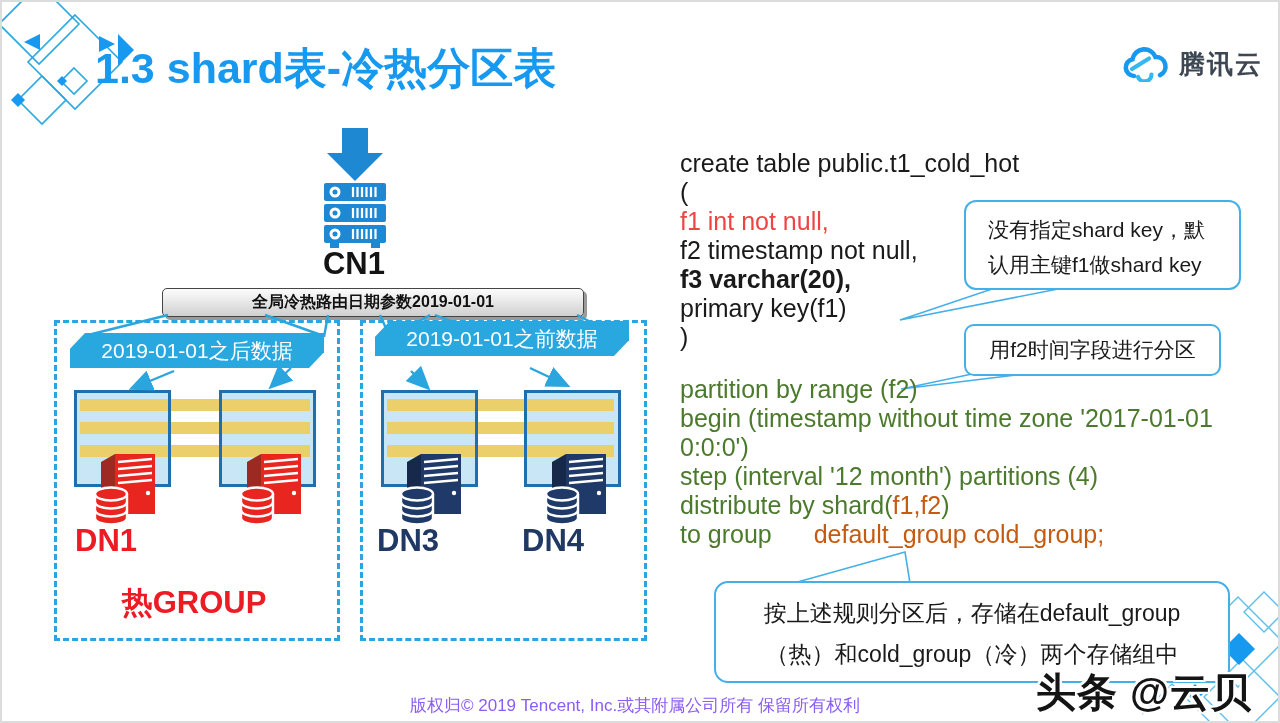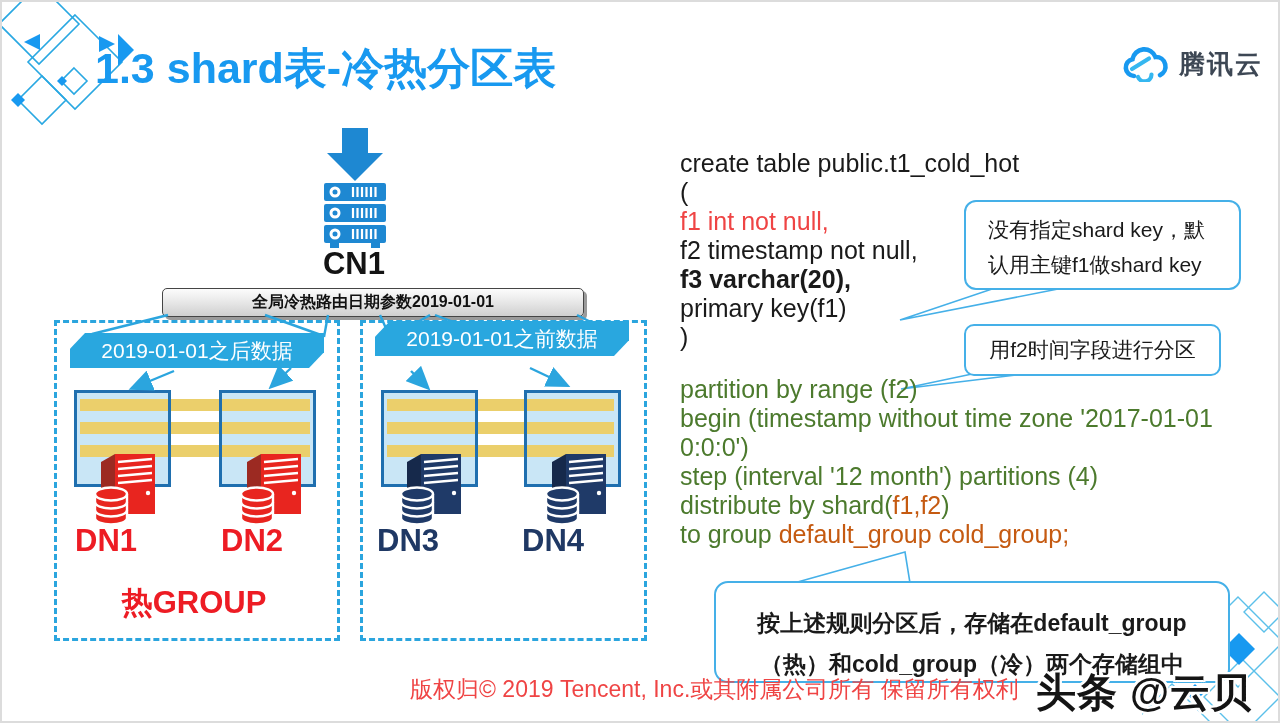--- a/index.html
+++ b/index.html
@@ -36,23 +36,23 @@
   .gname{top:580px;width:280px;text-align:center;font-size:31px;font-weight:700;}
   
   #sql-lines{left:678px;top:147px;}
   .sql-line{height:29px;font-size:25px;white-space:nowrap;letter-spacing:0px;}
   .sql-line.gap{margin-top:23px;}
   
   .callout{background:#fff;border:2px solid #45B0E8;box-sizing:border-box;color:#1A1A1A;}
   .callout div{white-space:nowrap;}
   .c1{left:962px;top:198px;width:277px;height:90px;border-radius:12px;padding:10px 0 0 22px;font-size:21px;line-height:35px;}
   .c2{left:962px;top:322px;width:257px;height:52px;border-radius:10px;font-size:21px;display:flex;align-items:center;justify-content:center;}
-  .c3{left:712px;top:579px;width:516px;height:102px;border-radius:14px;padding-top:20px;font-size:23px;line-height:41px;text-align:center;font-weight:bold;}
-  
-  .footer{left:408px;top:672px;font-size:23px;color:#ef4444;}
+  .c3{left:712px;top:579px;width:516px;height:102px;border-radius:14px;padding-top:10px;font-size:23px;line-height:41px;text-align:center;}
+  
+  .footer{left:408px;top:692px;font-size:17px;color:#8b5cf6;}
   .watermark{left:1034px;top:663px;font-size:40px;font-weight:800;color:#141414;letter-spacing:1px;
     text-shadow:-2px -2px 0 #fff,2px -2px 0 #fff,-2px 2px 0 #fff,2px 2px 0 #fff,0 -2px 0 #fff,0 2px 0 #fff,-2px 0 0 #fff,2px 0 0 #fff;}
 </style>
 </head>
 <body>
 
 <div id="canvas">
 
   <svg class="abs" style="left:0;top:0" width="140" height="140">
     <g fill="none" stroke="#29A8E2" stroke-width="1.6">
@@ -223,40 +223,39 @@
     <circle cx="59" cy="47" r="2.2" fill="#fff"></circle>
     <rect x="6" y="48" width="32" height="24" fill="#1F3A68"></rect>
     <ellipse cx="22" cy="48" rx="16" ry="6.5" fill="#1F3A68" stroke="#fff" stroke-width="2.4"></ellipse>
     <path d="M6 56 a16 6.5 0 0 0 32 0 M6 64 a16 6.5 0 0 0 32 0" fill="none" stroke="#fff" stroke-width="2.4"></path>
     <path d="M6 72 a16 6.5 0 0 0 32 0" fill="#1F3A68" stroke="#fff" stroke-width="2.4"></path>
     <path d="M6 48 v24 M38 48 v24" stroke="#fff" stroke-width="2.4"></path>
       </g>
   </svg>
 
   <div class="abs dn hot-text" style="left:73px">DN1</div>
-  <div class="abs dn hot-text" style="left:219px">DN2</div>
   <div class="abs dn cold-text" style="left:375px">DN3</div>
   <div class="abs dn cold-text" style="left:520px">DN4</div>
 
   <div class="abs gname hot-text" style="left:52px">热GROUP</div>
 
   <div class="abs" id="sql-lines">
       <div class="sql-line"><span style="color: rgb(26, 26, 26);">create table public.t1_cold_hot</span></div>
       <div class="sql-line"><span style="color: rgb(26, 26, 26);">(</span></div>
       <div class="sql-line"><span style="color: #ef4444;">f1 int not null,</span></div>
       <div class="sql-line"><span style="color: rgb(26, 26, 26);">f2 timestamp not null,</span></div>
       <div class="sql-line"><span style="color: rgb(26, 26, 26); font-weight: bold;">f3 varchar(20),</span></div>
       <div class="sql-line"><span style="color: rgb(26, 26, 26);">primary key(f1)</span></div>
       <div class="sql-line"><span style="color: rgb(26, 26, 26);">)</span></div>
       <div class="sql-line gap"><span style="color: rgb(76, 122, 45);">partition by range (f2)</span></div>
       <div class="sql-line"><span style="color: rgb(76, 122, 45);">begin (timestamp without time zone '2017-01-01</span></div>
       <div class="sql-line"><span style="color: rgb(76, 122, 45);">0:0:0')</span></div>
       <div class="sql-line"><span style="color: rgb(76, 122, 45);">step (interval '12 month') partitions (4)</span></div>
       <div class="sql-line"><span style="color: rgb(76, 122, 45);">distribute by shard(</span><span style="color: rgb(197, 90, 17);">f1,f2</span><span style="color: rgb(76, 122, 45);">)</span></div>
-      <div class="sql-line"><span style="color: rgb(76, 122, 45);">to group </span><span style="color: rgb(197, 90, 17);">default_group cold_group;</span></div>
+      <div class="sql-line"><span style="color: rgb(76, 122, 45);">to group </span><span style="color: rgb(197, 90, 17); margin-left: 35px;">default_group cold_group;</span></div>
     </div>
 
   <div class="abs callout c1">
       <div>没有指定shard key，默</div>
       <div>认用主键f1做shard key</div>
     </div>
   <div class="abs callout c2">
       <div>用f2时间字段进行分区</div>
     </div>
   <div class="abs callout c3">

